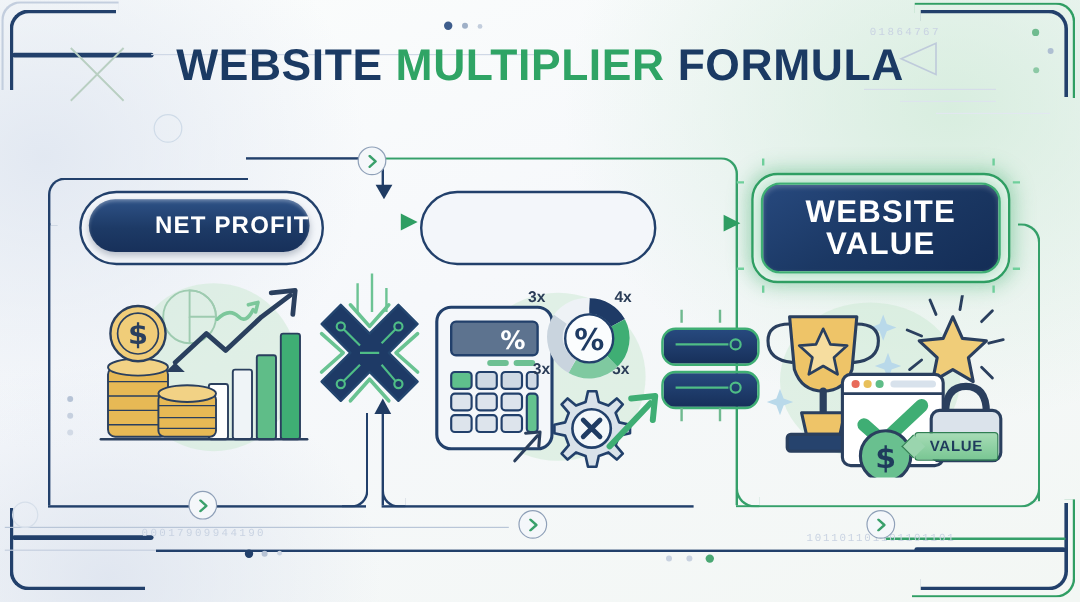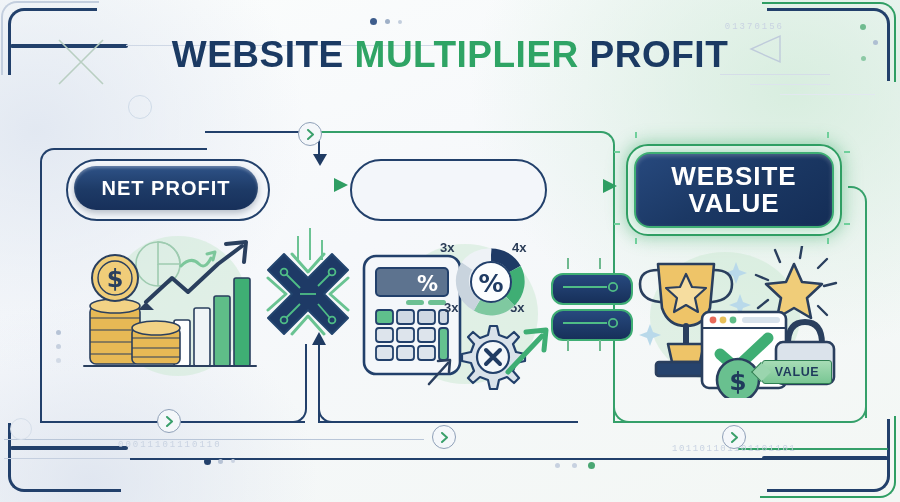--- a/index.html
+++ b/index.html
@@ -34,21 +34,21 @@
   .title{position:absolute;top:34px;left:0;width:100%;text-align:center;
     font-size:37px;font-weight:bold;letter-spacing:.5px;color:#1b3a63;white-space:nowrap;}
   .title .g{color:#2fa465;}
   .subtitle{position:absolute;top:88px;left:0;width:100%;text-align:center;
     font-size:15.5px;color:#3f4a5e;}
   
   .pill{position:absolute;display:flex;align-items:center;justify-content:center;
     border-radius:999px;font-weight:bold;color:#fff;letter-spacing:1px;}
   .pill-outer{position:absolute;border-radius:999px;border:2px solid #22406b;background:#f3f6fa;}
   .pill-np{background:linear-gradient(180deg,#2e5287 0%,#1d3a66 55%,#17305a 100%);
-    box-shadow:inset 0 2px 3px rgba(255,255,255,.28), 0 3px 6px rgba(20,40,70,.28);}
+    box-shadow:inset 0 2px 3px rgba(255,255,255,.28), 0 3px 6px rgba(20,40,70,.28);justify-content:flex-end;}
   .pill-ml{background:linear-gradient(180deg,#3bab6d 0%,#2b9157 60%,#258350 100%);
     box-shadow:inset 0 2px 3px rgba(255,255,255,.3), 0 3px 6px rgba(20,60,40,.25);}
   .wv-outer{position:absolute;border-radius:22px;border:2px solid #2f9e63;background:rgba(240,250,244,.7);
     box-shadow:0 0 16px 4px rgba(62,175,110,.35);}
   .wv-box{position:absolute;border-radius:16px;border:2px solid #3fae74;
     background:linear-gradient(150deg,#27497e 0%,#1b3864 50%,#142d56 100%);
     box-shadow:inset 0 2px 4px rgba(255,255,255,.22), 0 0 14px rgba(62,175,110,.45);
     display:flex;flex-direction:column;align-items:center;justify-content:center;
     color:#fff;font-weight:bold;line-height:1.02;letter-spacing:1px;}
   
@@ -113,29 +113,29 @@
   <div class="bigcircle" style="left:128px;top:95px;width:22px;height:22px;"></div>
   <div class="bigcircle" style="left:10px;bottom:62px;width:20px;height:20px;border-color:#d6dfea;"></div>
 
   <svg class="xmark" style="left:55px;top:36px;width:52px;height:52px;" viewBox="0 0 52 52">
     <path d="M4 4 L48 48 M48 4 L4 48" stroke="#b9cfc2" stroke-width="1.6" fill="none"></path>
   </svg>
   <svg class="tri" style="right:118px;top:34px;width:34px;height:30px;" viewBox="0 0 34 30">
     <path d="M32 2 L32 28 L3 15 Z" stroke="#bfcbdb" stroke-width="1.4" fill="none"></path>
   </svg>
 
-  <div class="binary" style="right:116px;top:22px;">01370156</div>
-  <div class="binary" style="left:118px;bottom:52px;">00011101110110</div>
+  <div class="binary" style="right:116px;top:22px;">01864767</div>
+  <div class="binary" style="left:118px;bottom:52px;">00017909944190</div>
   <div class="binary" style="left:672px;bottom:48px;letter-spacing:1.5px;">101101101101101101</div>
 
   <div class="hline abs" style="right:70px;top:74px;width:110px;background:#d5dde8;"></div>
   <div class="hline abs" style="right:70px;top:84px;width:80px;background:#dde4ed;"></div>
   <div class="hline abs" style="right:25px;top:94px;width:95px;background:#e2e8f0;"></div>
 
-  <div class="title"><span>WEBSITE </span><span class="g">MULTIPLIER</span><span> PROFIT</span></div>
+  <div class="title"><span>WEBSITE </span><span class="g">MULTIPLIER</span><span> FORMULA</span></div>
 
   <div class="conn cnavy" style="left:40px;top:148px;width:165px;height:38px;border-width:2px 0 0 2px;border-top-left-radius:14px;"></div>
   <div class="conn cgreen" style="left:318px;top:131px;width:295px;height:55px;border-width:2px 2px 0 0;border-top-right-radius:14px;"></div>
   <div class="conn cnavy" style="left:205px;top:131px;width:115px;height:2px;border-width:2px 0 0 0;"></div>
   <div class="conn cnavy" style="left:318px;top:131px;width:2px;height:28px;border-width:0 0 0 2px;"></div>
 
   <div class="conn cnavy" style="left:40px;top:186px;width:2px;height:235px;border-width:0 0 0 2px;"></div>
   <div class="conn cnavy" style="left:40px;top:419px;width:265px;height:2px;border-width:0 0 2px 0;"></div>
   <div class="conn cnavy" style="left:285px;top:344px;width:20px;height:77px;border-width:0 2px 2px 0;border-bottom-right-radius:14px;"></div>
 

